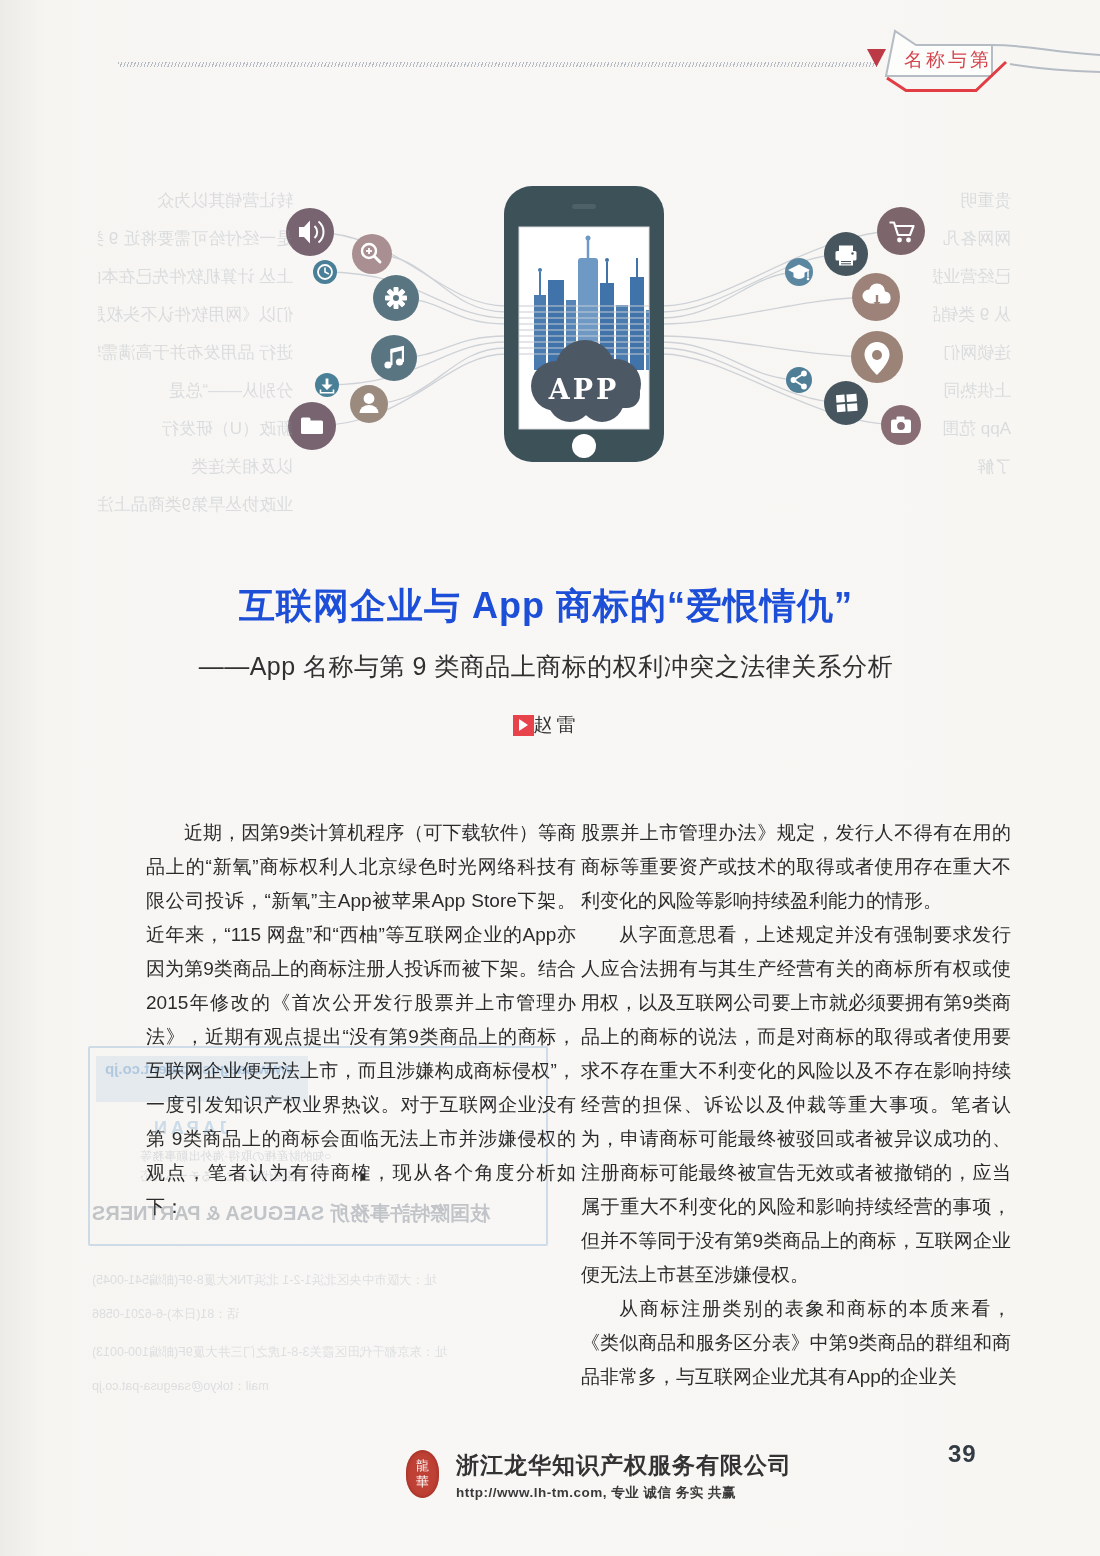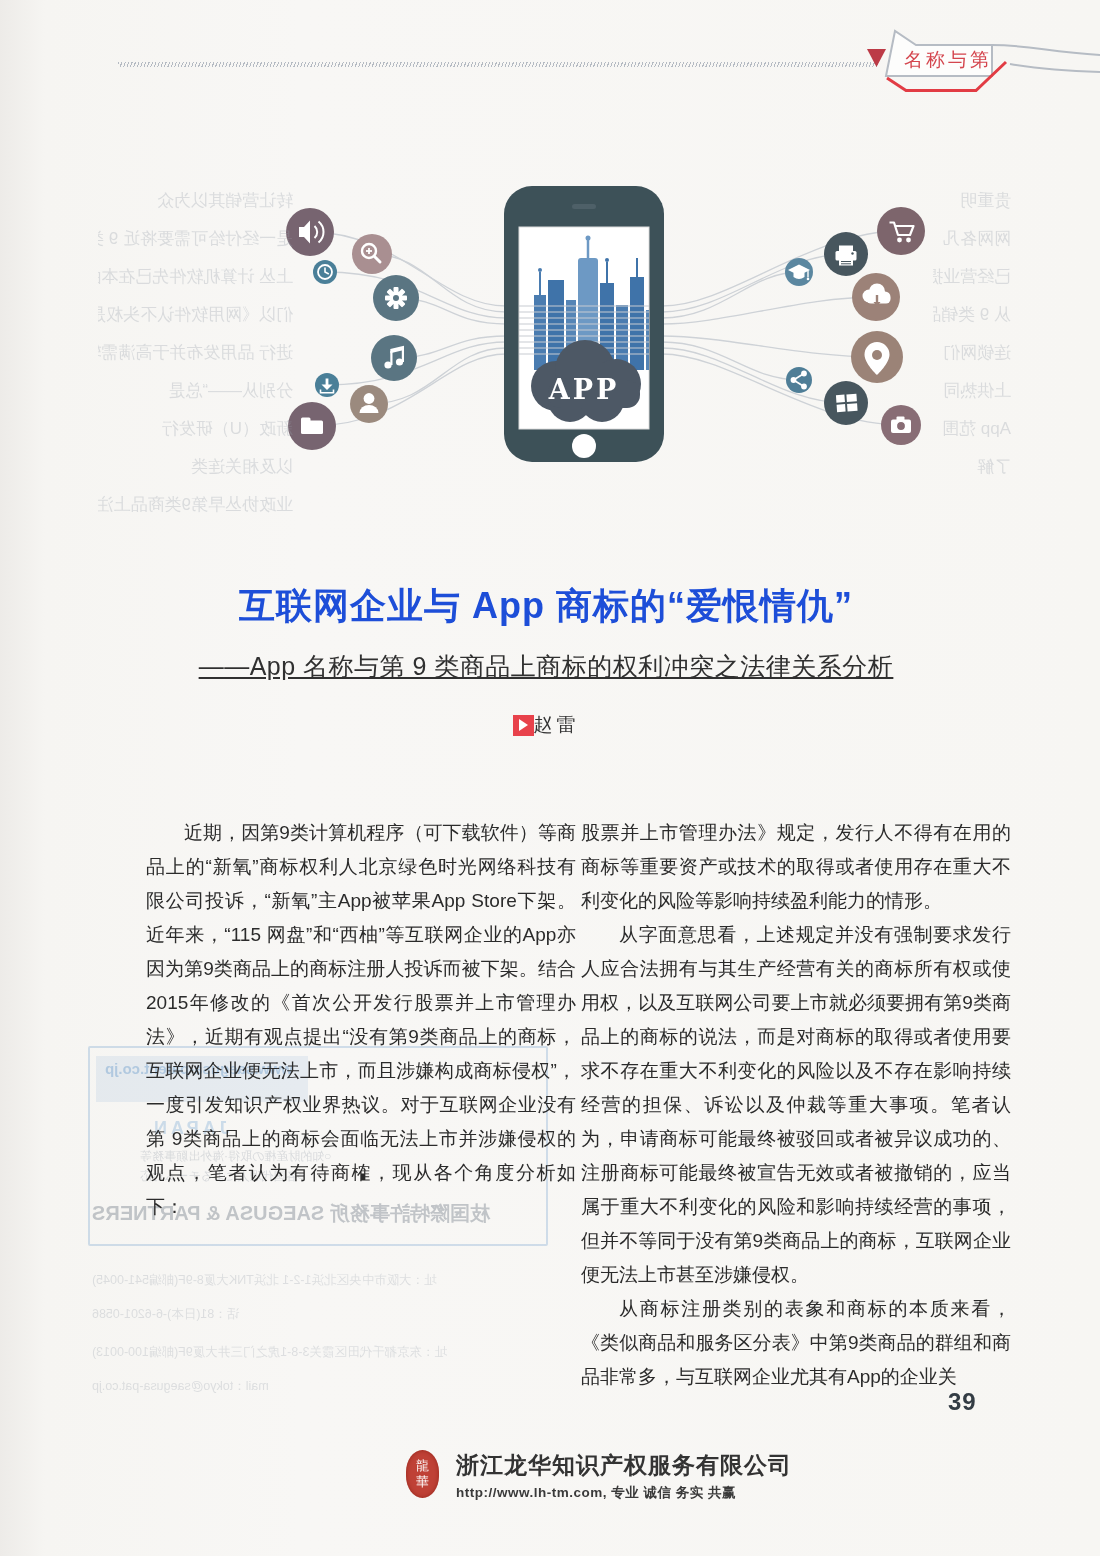--- a/index.html
+++ b/index.html
@@ -11,21 +11,21 @@
   .hatch{left:118px;top:62px;width:760px;height:5px;
          background:repeating-linear-gradient(110deg,#a9b0ba 0 1px,rgba(0,0,0,0) 1px 3.2px);opacity:.85;}
   .hdr-svg{left:0;top:0;width:1100px;height:120px;}
   .tag-label{left:904px;top:47px;width:90px;font-size:19px;letter-spacing:3px;color:#d4464e;font-weight:500;}
   
   .illu{left:150px;top:160px;width:800px;height:350px;}
   
   .title{left:112px;top:582px;width:868px;text-align:center;font-size:36px;font-weight:bold;
          color:#1d4ed8;letter-spacing:1px;white-space:nowrap;}
   .subtitle{left:112px;top:650px;width:868px;text-align:center;font-size:25px;color:#303030;
-            letter-spacing:.5px;white-space:nowrap;font-weight:500;text-decoration:underline;}
+            letter-spacing:.5px;white-space:nowrap;font-weight:500;}
   .author-row{left:112px;top:712px;width:868px;display:flex;justify-content:center;align-items:center;}
   .author-ic{width:21px;height:21px;background:#e8424b;position:relative;flex:0 0 auto;}
   .author-ic::after{content:"";position:absolute;left:6px;top:4px;border-left:9px solid #fff;
                     border-top:6.5px solid transparent;border-bottom:6.5px solid transparent;}
   .author-name{font-size:19px;letter-spacing:4px;color:#333;}
   
   .col{width:430px;font-size:19px;line-height:34px;text-align:justify;z-index:2;color:#2b2b2b;margin-left:34px;}
   .col p{margin:0;text-indent:2em;}
   .col p.noind{text-indent:0;}
   .col-left{left:112px;top:816px;}
@@ -36,21 +36,21 @@
   .bleed-block{font-size:17px;line-height:38px;overflow:hidden;}
   .bluebox{left:88px;top:1046px;width:456px;height:196px;border:2px solid rgba(140,175,214,.38);
            border-radius:2px;z-index:1;}
   .bluefill{left:96px;top:1056px;width:212px;height:46px;background:rgba(120,165,210,.14);z-index:1;}
   
   .logo{left:406px;top:1450px;width:33px;height:48px;background:#bf4136;border-radius:50% / 46%;
         display:flex;flex-direction:column;justify-content:center;align-items:center;color:#fff;
         font-size:13px;line-height:1.2;box-shadow:inset 0 0 4px rgba(120,20,10,.6);}
   .company{left:456px;top:1450px;font-size:23px;font-weight:bold;color:#333;letter-spacing:1px;}
   .tagline{left:456px;top:1484px;font-size:13.5px;font-weight:bold;color:#3a3a3a;letter-spacing:.5px;}
-  .pagenum{left:948px;top:1388px;font-size:24px;font-weight:600;color:#333c44;letter-spacing:1px;}
+  .pagenum{left:948px;top:1440px;font-size:24px;font-weight:600;color:#333c44;letter-spacing:1px;}
 </style>
 </head>
 <body>
 
 <div class="abs hatch"></div>
 <svg class="abs hdr-svg" viewBox="0 0 1100 120">
   <polygon points="886,76 895,31 916,45 992,45 992,76" fill="#fdfdfc" stroke="#b6bcc4" stroke-width="2"></polygon>
   <path d="M992 45 C1030 45 1048 52 1100 55" fill="none" stroke="#b6bcc4" stroke-width="2"></path>
   <path d="M1010 64 C1040 69 1072 71 1100 72" fill="none" stroke="#b6bcc4" stroke-width="2"></path>
   <path d="M887 78 L906 90.5 L976 90.5 L1006 62" fill="none" stroke="#e23c44" stroke-width="3"></path>

